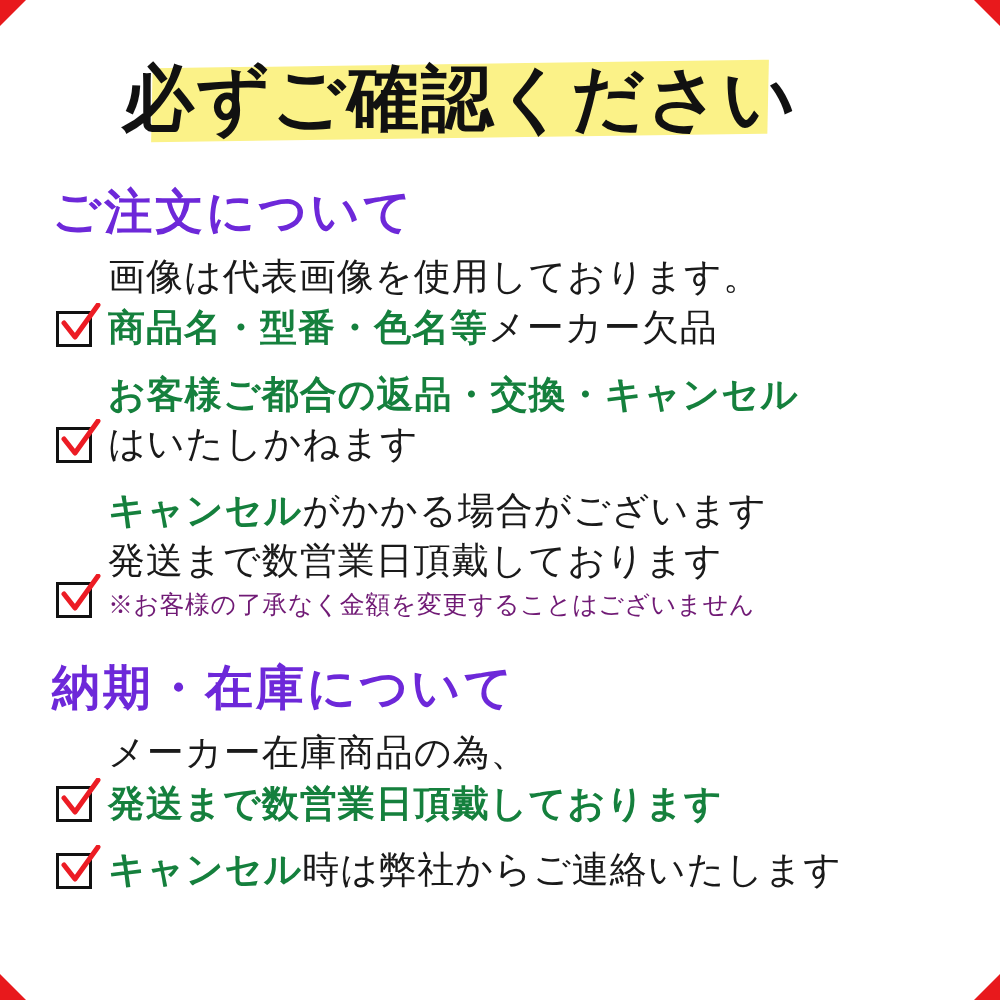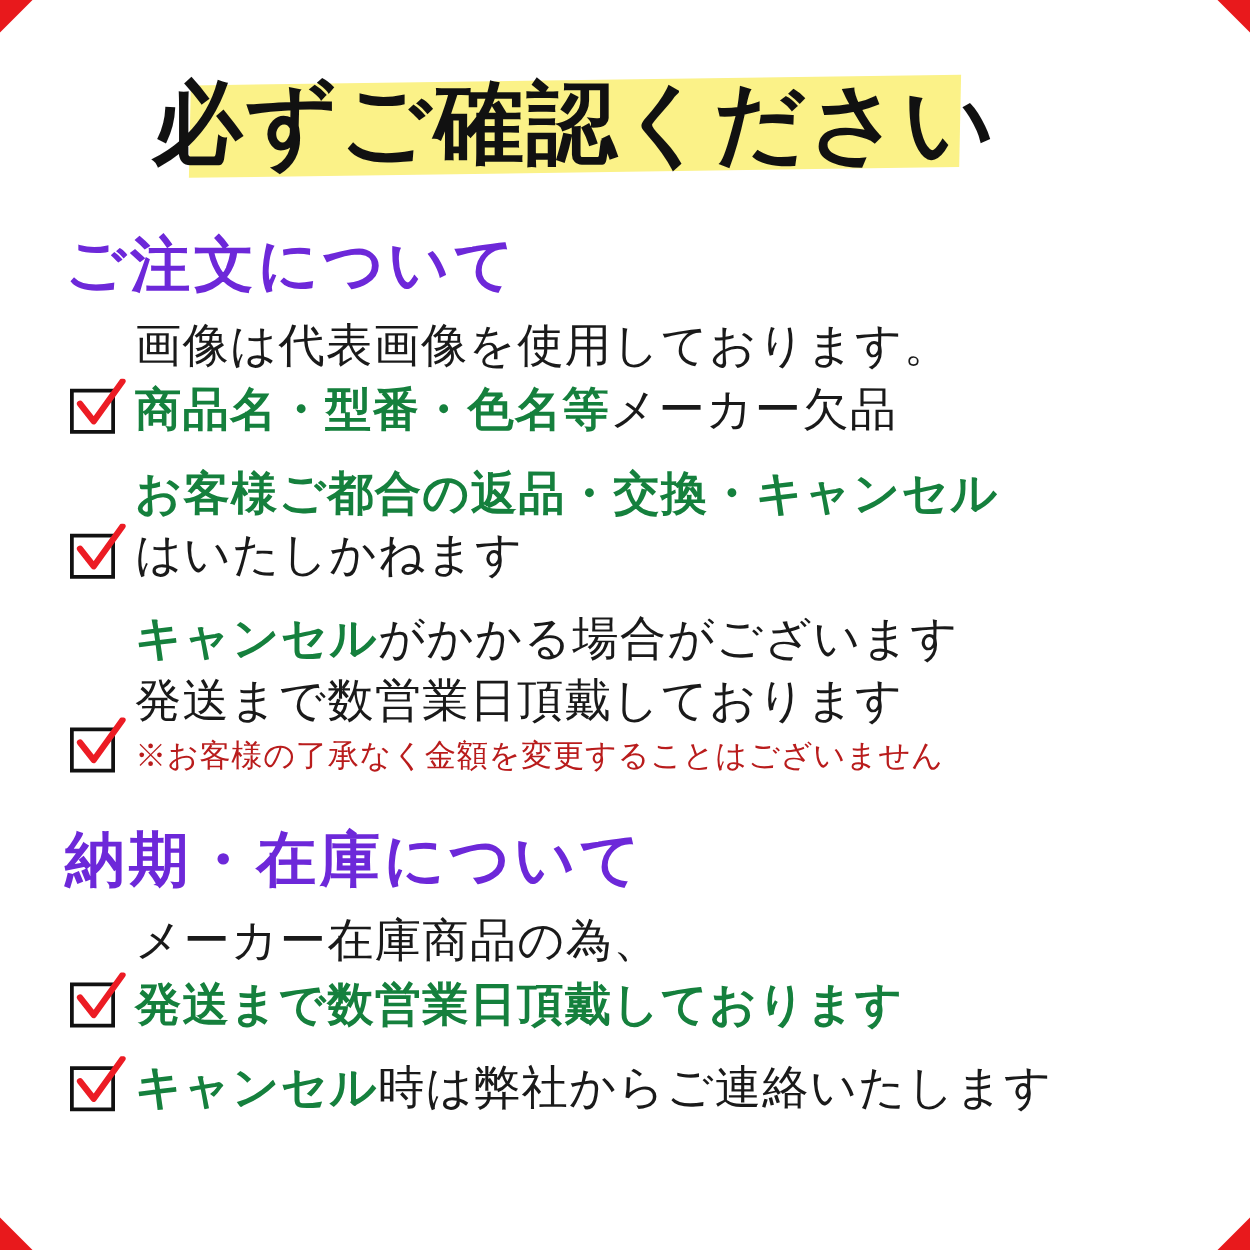--- a/index.html
+++ b/index.html
@@ -135,21 +135,21 @@
   }
   .line.red,
   .red {
     color: #15803d;
     font-weight: bold;
   }
   .note {
     font-family: "DejaVu Serif", serif;
     font-size: 25px;
     line-height: 38px;
-    color: #b91c1c;
+    color: #701a75;
     letter-spacing: 0.5px;
     white-space: nowrap;
     margin-left: 0;
   }
 </style>
 </head>
 <body>
 
 <div class="corner corner-tl"></div>
 <div class="corner corner-tr"></div>

